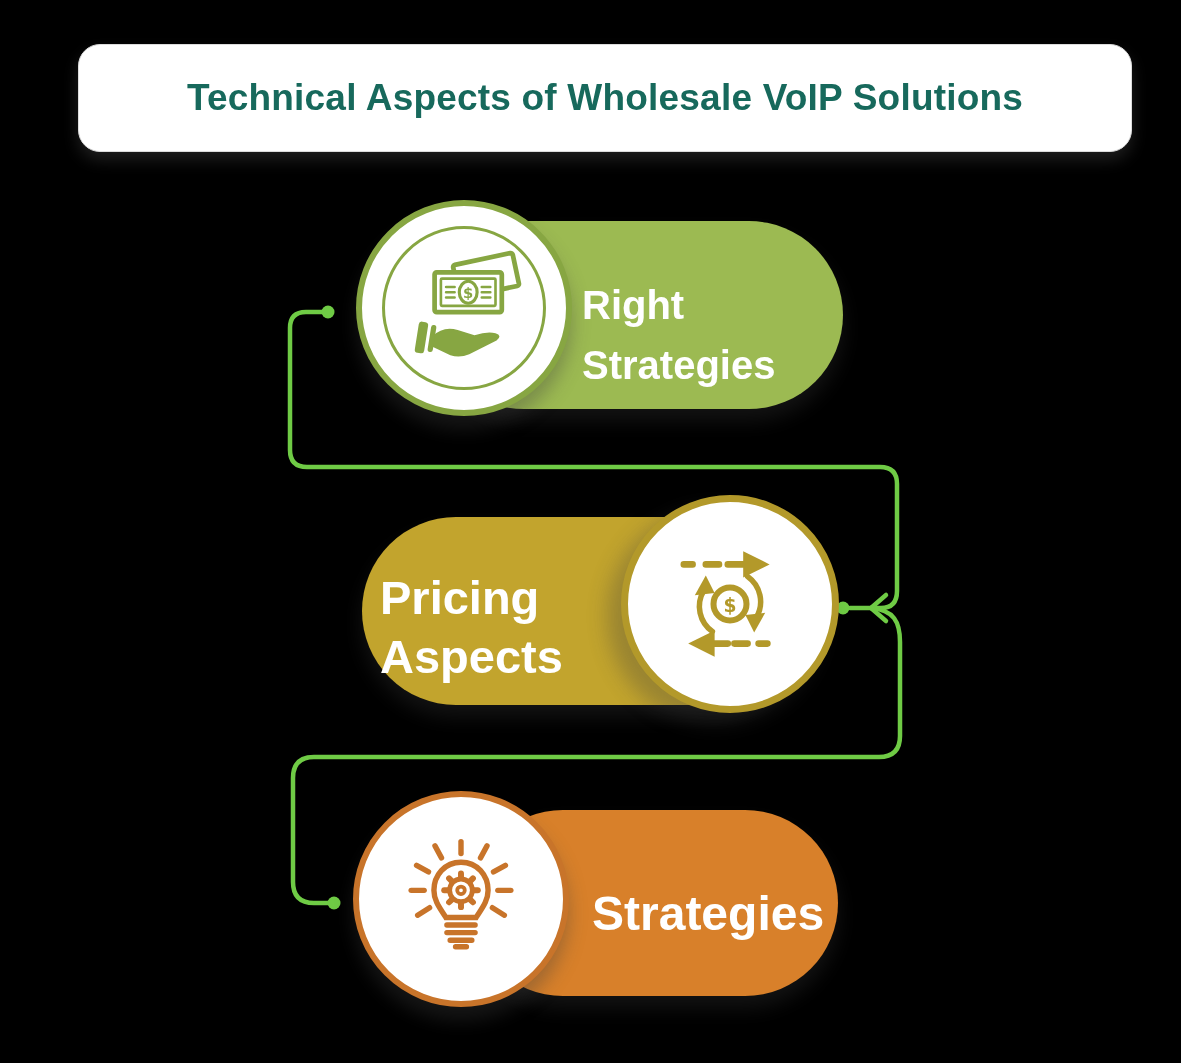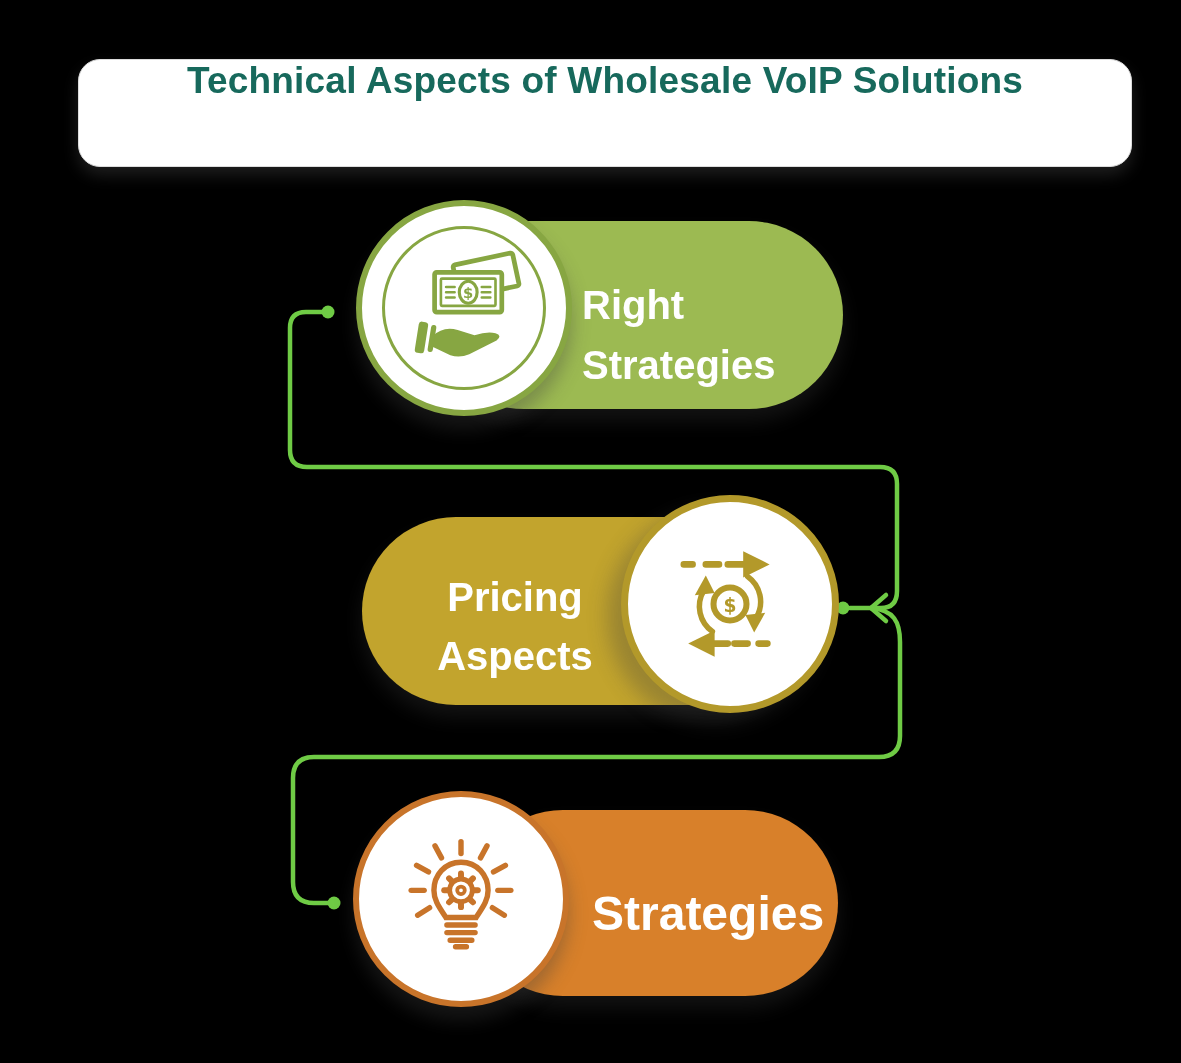--- a/index.html
+++ b/index.html
@@ -5,21 +5,21 @@
   html,body{margin:0;padding:0;background:#000;}
   .stage{
     position:relative;width:1181px;height:1063px;background:#000;overflow:hidden;
     font-family:"Liberation Sans", sans-serif;
   }
   
   .title-card{
     position:absolute;left:78px;top:44px;width:1052px;height:106px;
     background:#fff;border:1px solid #dcdcdc;border-radius:22px;
     box-shadow:0 8px 16px rgba(120,120,120,0.25);
-    display:flex;justify-content:center;margin-top:15px;
+    display:flex;align-items:center;justify-content:center;
   }
   .title-card h1{
     margin:0;font-size:37px;font-weight:700;color:#17695c;letter-spacing:.2px;
   }
   
   .pill{position:absolute;box-shadow:0 12px 20px rgba(70,70,70,0.28);}
   .pill-1{left:430px;top:221px;width:413px;height:188px;border-radius:94px;background:#9cba52;}
   .pill-2{left:362px;top:517px;width:445px;height:188px;border-radius:94px;background:#c2a42d;}
   .pill-3{left:470px;top:810px;width:368px;height:186px;border-radius:93px;background:#d8802a;}
   
@@ -27,21 +27,21 @@
     position:absolute;width:204px;height:204px;border-radius:50%;background:#fff;
     display:flex;align-items:center;justify-content:center;
   }
   .badge-1{left:356px;top:200px;border:6px solid #87a642;box-shadow:0 14px 18px rgba(60,60,60,0.35);}
   .badge-1 .inner-ring{position:absolute;inset:20px;border:3.5px solid #87a642;border-radius:50%;}
   .badge-2{left:621px;top:495px;border:7px solid #b3992a;box-shadow:-14px 12px 20px rgba(60,60,60,0.3);}
   .badge-3{left:353px;top:791px;border:6px solid #c8742a;box-shadow:0 14px 18px rgba(60,60,60,0.35);}
   
   .label{position:absolute;color:#fff;font-weight:700;}
   .label-1{left:582px;top:269px;font-size:40px;line-height:48px;text-align:left;}
-  .label-2{left:380px;top:562px;width:270px;font-size:40px;line-height:47px;text-align:center;}
+  .label-2{left:380px;top:562px;width:270px;font-size:47px;line-height:47px;text-align:left;}
   .label-3{left:592px;top:878px;font-size:48px;line-height:47px;text-align:left;}
   .label span{display:block;margin-top:12px;}
   
   .connectors{position:absolute;left:0;top:0;width:1181px;height:1063px;pointer-events:none;}
 </style>
 </head>
 <body>
 
 <div class="stage">
 

